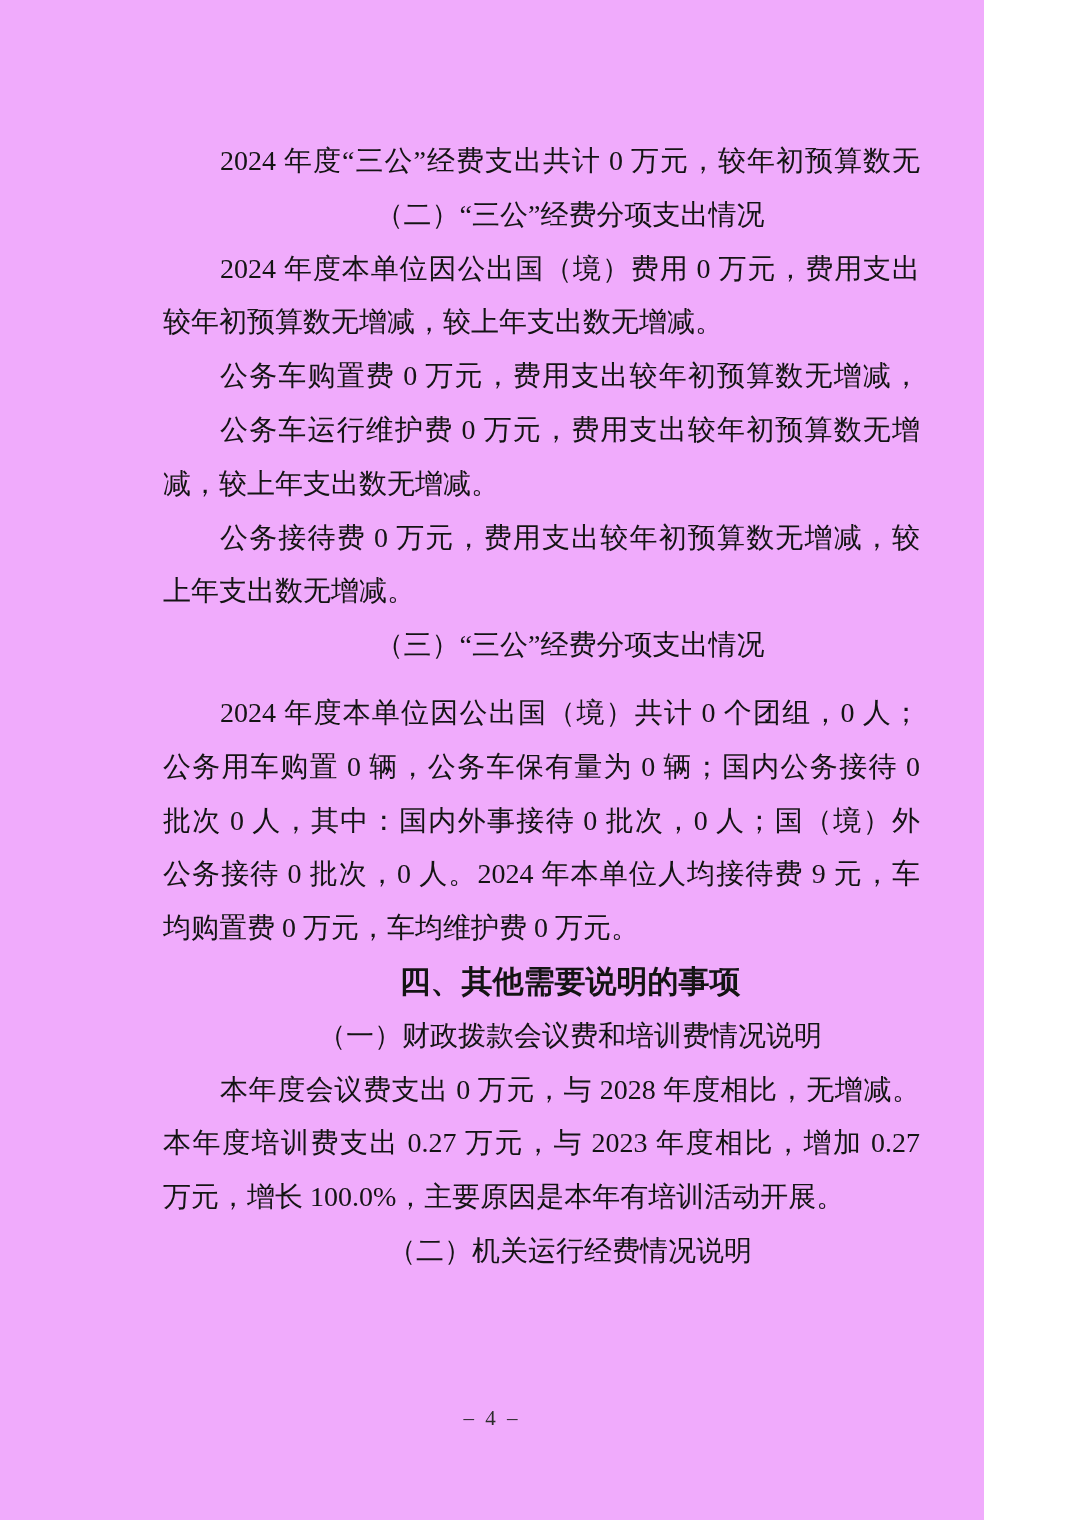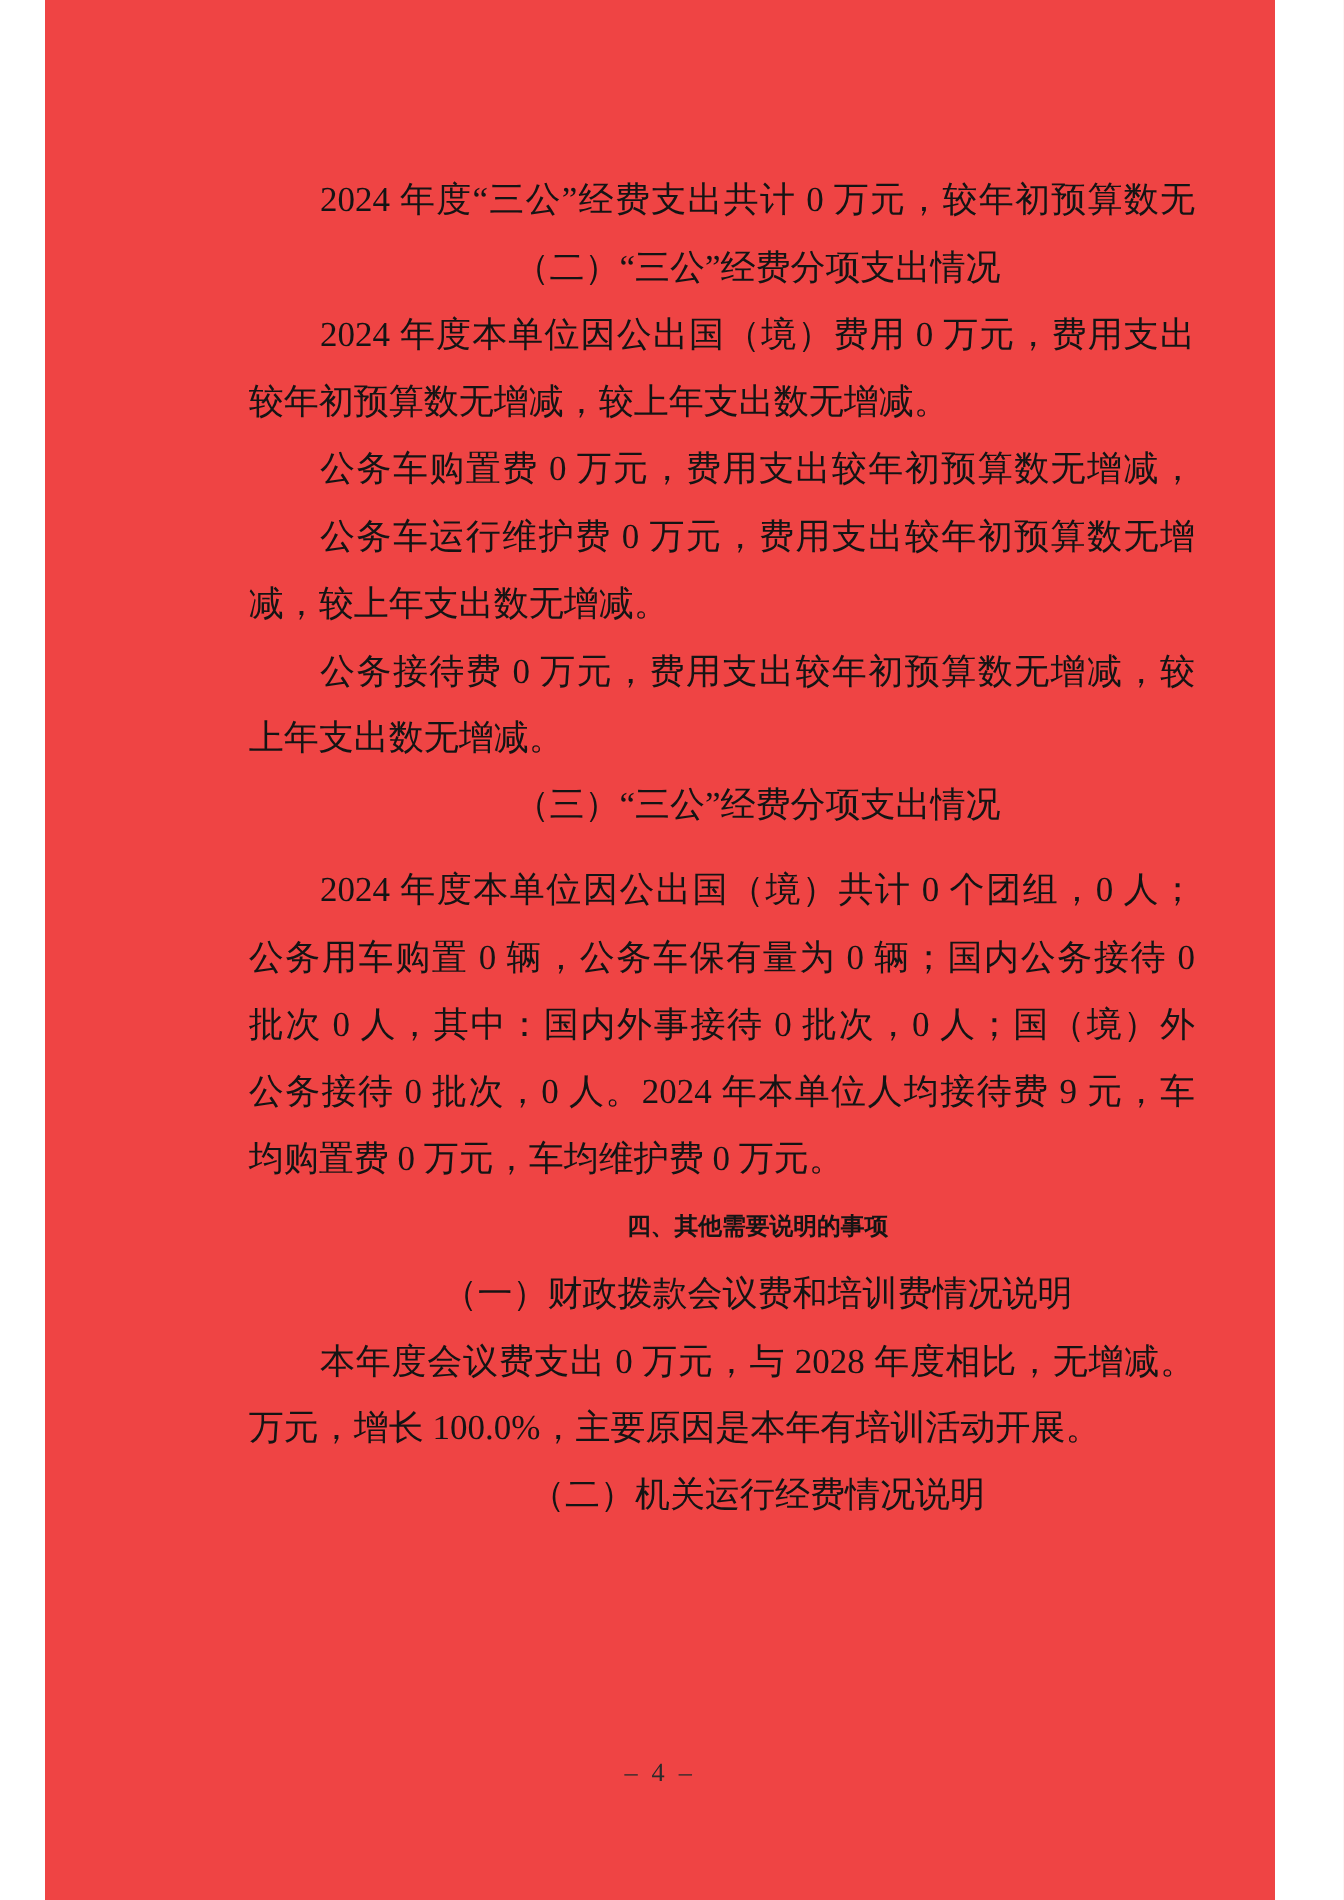--- a/index.html
+++ b/index.html
@@ -4,25 +4,24 @@
 <style>
   html, body {
     margin: 0;
     padding: 0;
     background: #ffffff;
   }
   .page {
     position: relative;
     width: 984px;
     height: 1520px;
-    background: #ef4444;
+    background: #f0abfc;
     overflow: hidden;
     font-family: "Liberation Serif", serif;
     color: #141414;
-    margin-left: 36px;
   }
   .content {
     position: absolute;
     left: 163px;
     top: 134px;
     width: 757px;
   }
   .line {
     font-size: 28px;
     height: 53.8px;
@@ -34,21 +33,21 @@
     text-align: justify;
     text-align-last: justify;
   }
   .line.indent {
     text-indent: 57px;
     text-align: center;
   }
   .line.heading {
     font-family: "Liberation Sans", sans-serif;
     font-weight: bold;
-    font-size: 19px;
+    font-size: 31px;
   }
   .line.subheading {
     font-family: "Liberation Serif", serif;
   }
   .footer {
     position: absolute;
     top: 1398px;
     left: 0;
     width: 100%;
     text-align: center;
@@ -75,17 +74,18 @@
       <div class="line body">上年支出数无增减。</div>
       <div class="line subheading indent">（三）“三公”经费分项支出情况</div>
       <div class="line body indent justify" style="margin-top: 14px;">2024 年度本单位因公出国（境）共计 0 个团组，0 人；</div>
       <div class="line body justify">公务用车购置 0 辆，公务车保有量为 0 辆；国内公务接待 0</div>
       <div class="line body justify">批次 0 人，其中：国内外事接待 0 批次，0 人；国（境）外</div>
       <div class="line body justify">公务接待 0 批次，0 人。2024 年本单位人均接待费 9 元，车</div>
       <div class="line body">均购置费 0 万元，车均维护费 0 万元。</div>
       <div class="line heading indent">四、其他需要说明的事项</div>
       <div class="line subheading indent">（一）财政拨款会议费和培训费情况说明</div>
       <div class="line body indent justify">本年度会议费支出 0 万元，与 2028 年度相比，无增减。</div>
+      <div class="line body justify">本年度培训费支出 0.27 万元，与 2023 年度相比，增加 0.27</div>
       <div class="line body">万元，增长 100.0%，主要原因是本年有培训活动开展。</div>
       <div class="line subheading indent">（二）机关运行经费情况说明</div>
     </div>
   <div class="footer">– 4 –</div>
 </div>
 
 </body></html>

